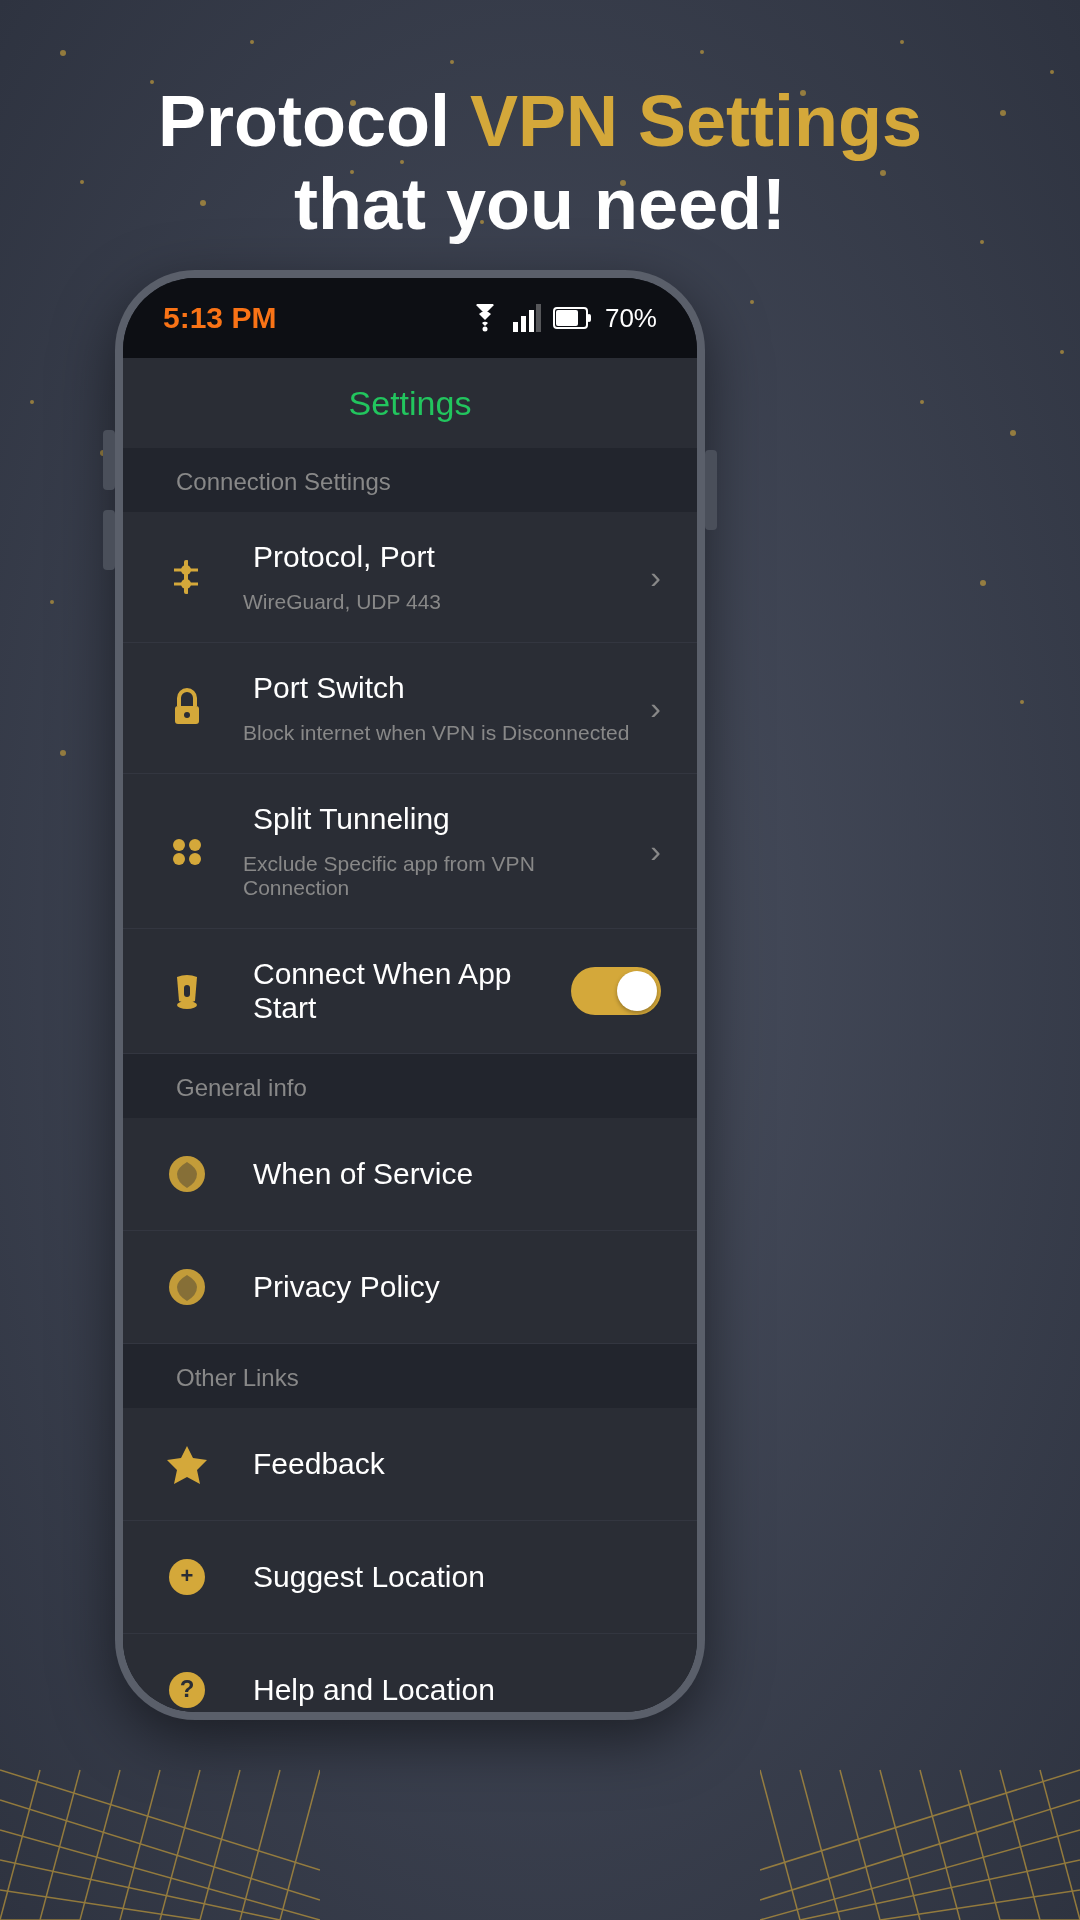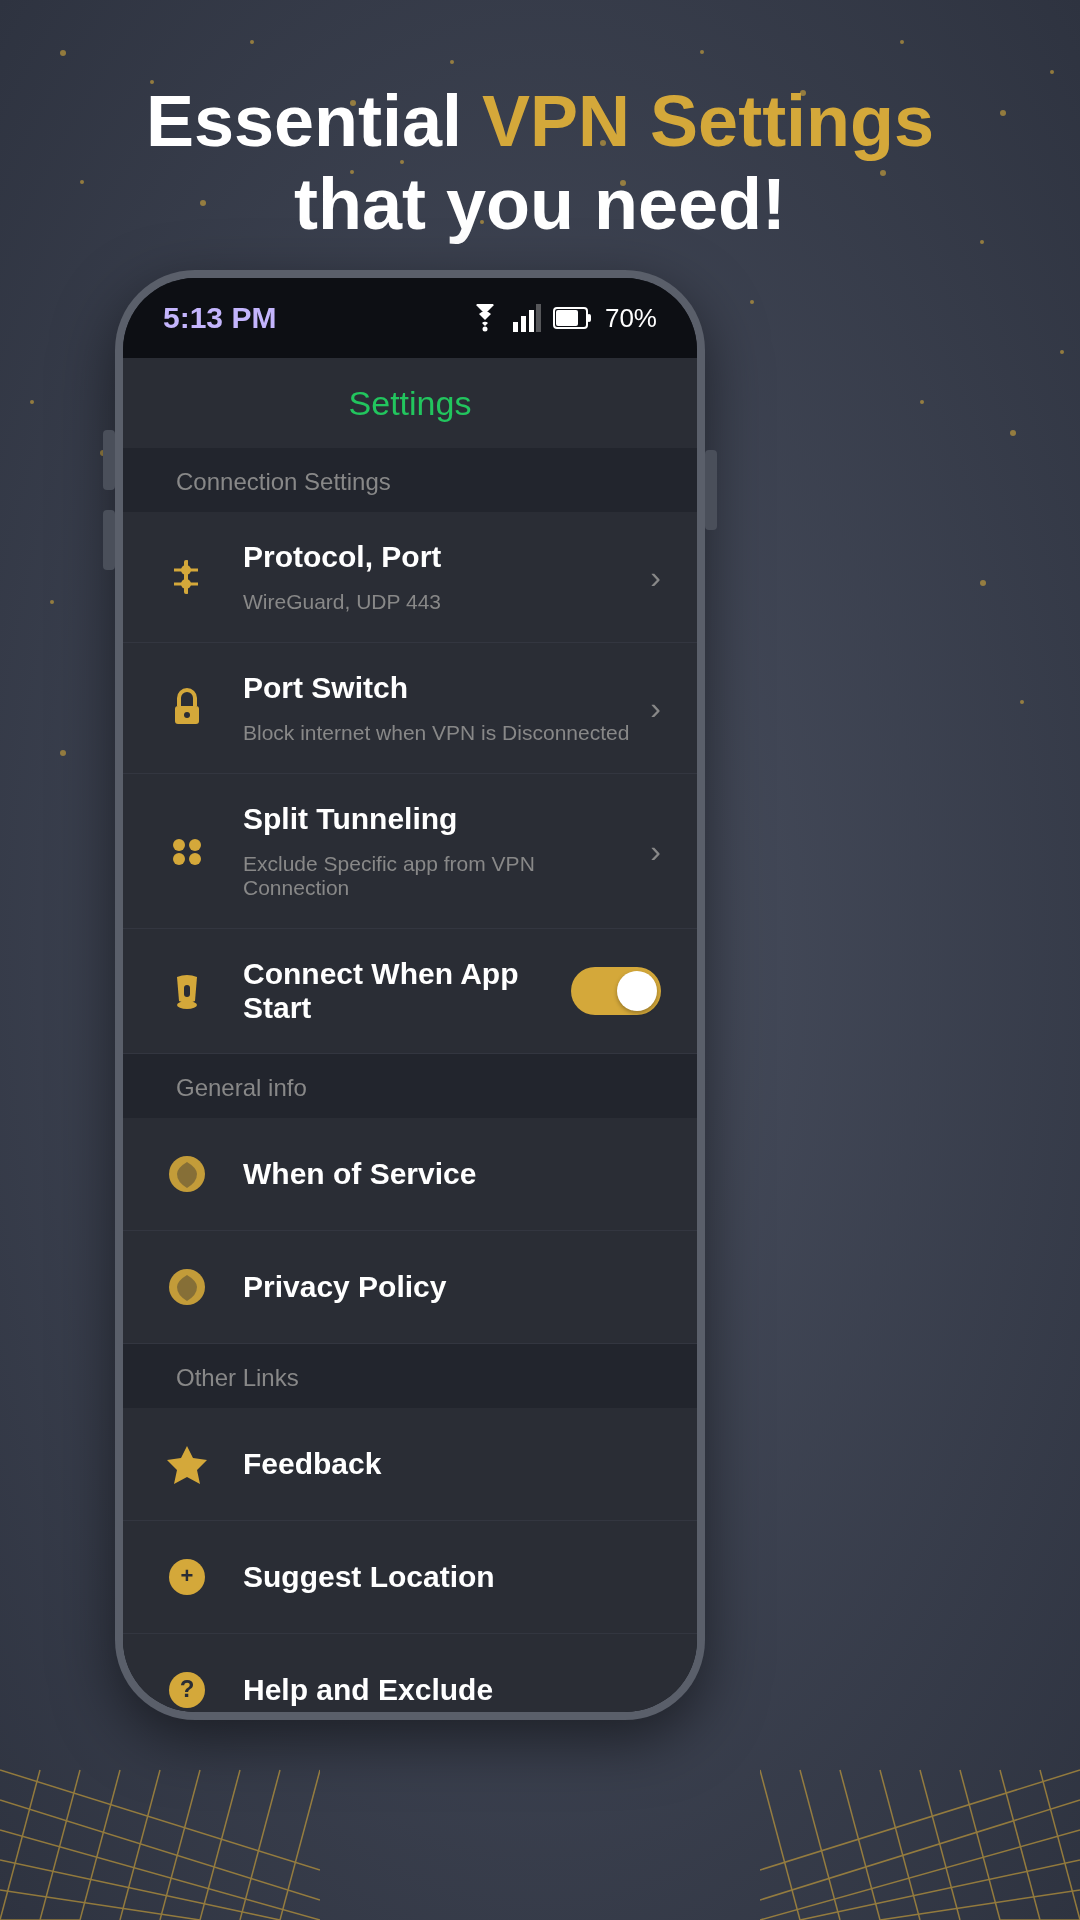--- a/index.html
+++ b/index.html
@@ -73,21 +73,21 @@
     .status-bar {
       background: #0d0f14;
       height: 80px;
       display: flex;
       align-items: center;
       justify-content: space-between;
       padding: 0 40px;
       flex-shrink: 0;
     }
     .status-time {
-      color: #c4b5fd;
+      color: #f97316;
       font-size: 30px;
       font-weight: bold;
     }
     .status-icons {
       display: flex;
       align-items: center;
       gap: 12px;
     }
     .status-icons svg {
       fill: white;
@@ -146,21 +146,22 @@
       margin-right: 28px;
       flex-shrink: 0;
       font-size: 34px;
     }
     .settings-item-content {
       flex: 1;
     }
     .settings-item-title {
       color: #ffffff;
       font-size: 30px;
-      font-weight: 700;
+      font-weight: 400;
+      margin-left: 10px;
     }
     .settings-item-subtitle {
       color: #888;
       font-size: 21px;
       margin-top: 16px;
     }
     .settings-item-arrow {
       color: #888;
       font-size: 32px;
       margin-left: 16px;
@@ -243,21 +244,21 @@
     <div class="star" style="left: 980px; top: 580px; width: 6px; height: 6px;"></div>
     <div class="star" style="left: 1020px; top: 700px; width: 4px; height: 4px;"></div>
     <div class="star" style="left: 60px; top: 750px; width: 6px; height: 6px;"></div>
     <div class="star" style="left: 400px; top: 160px; width: 4px; height: 4px;"></div>
     <div class="star" style="left: 600px; top: 140px; width: 6px; height: 6px;"></div>
     <div class="star" style="left: 750px; top: 300px; width: 4px; height: 4px;"></div>
   </div>
 
 <div class="header-text">
   <h1>
-    <span>Essential </span><span class="vpn-settings">VPN Settings</span><br>
+    <span>Protocol </span><span class="vpn-settings">VPN Settings</span><br>
     <span>that you need!</span>
   </h1>
 </div>
 
 <div class="phone-frame">
 
   <div class="phone-button" style="right:-12px; top:180px; width:12px; height:80px;"></div>
   <div class="phone-button" style="left:-12px; top:160px; width:12px; height:60px;"></div>
   <div class="phone-button" style="left:-12px; top:240px; width:12px; height:60px;"></div>
 
@@ -421,21 +422,21 @@
       </div>
 
       <div class="settings-item">
         <div class="settings-item-icon">
           <svg width="44" height="44" viewBox="0 0 44 44">
             <circle cx="22" cy="22" r="18" fill="#d4a83a"></circle>
             <text x="22" y="29" text-anchor="middle" font-size="24" fill="#2a2d35" font-weight="bold">?</text>
           </svg>
         </div>
         <div class="settings-item-content">
-          <div class="settings-item-title">Help and Exclude</div>
+          <div class="settings-item-title">Help and Location</div>
         </div>
       </div>
 
     </div>
   </div>
 </div>
 
 <svg class="bottom-grid-left" viewBox="0 0 320 350" xmlns="http://www.w3.org/2000/svg">
   <g stroke="#d4a83a" stroke-width="1.5" fill="none" opacity="0.6">
 

